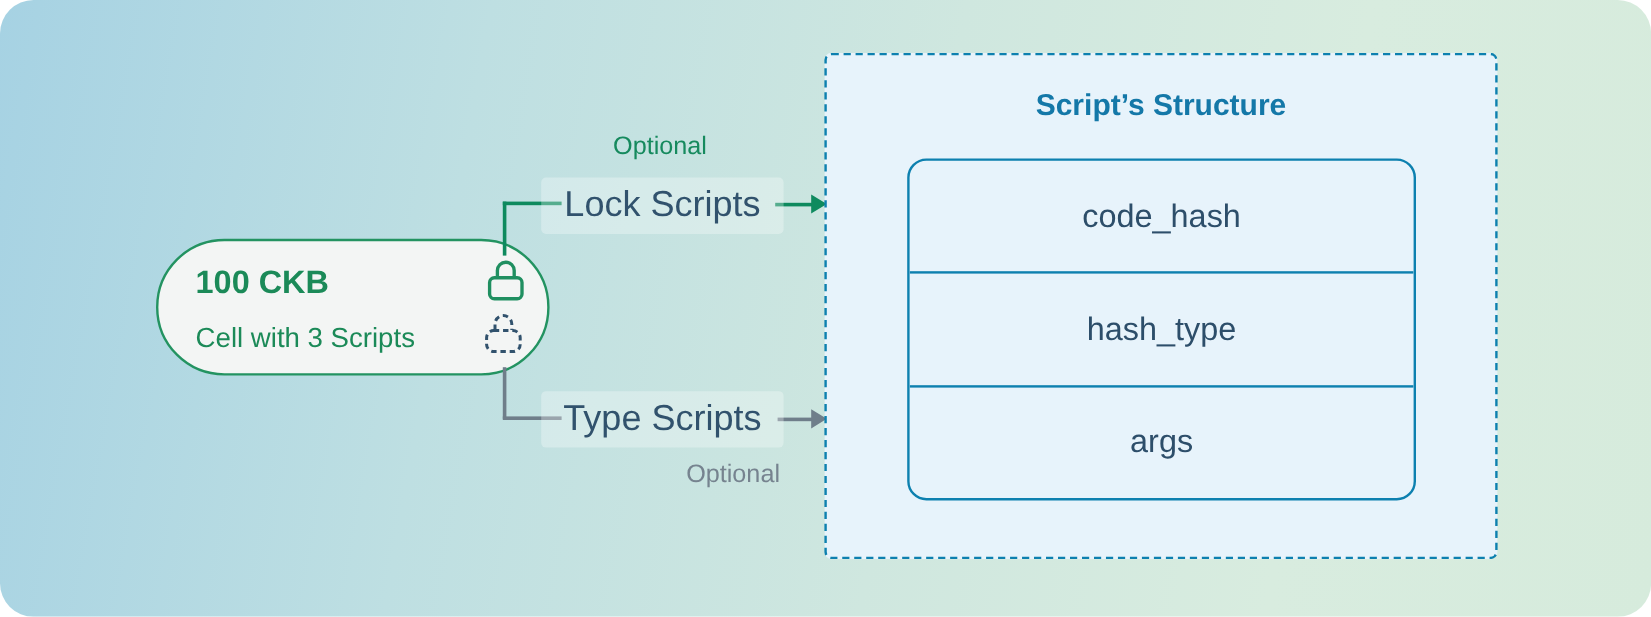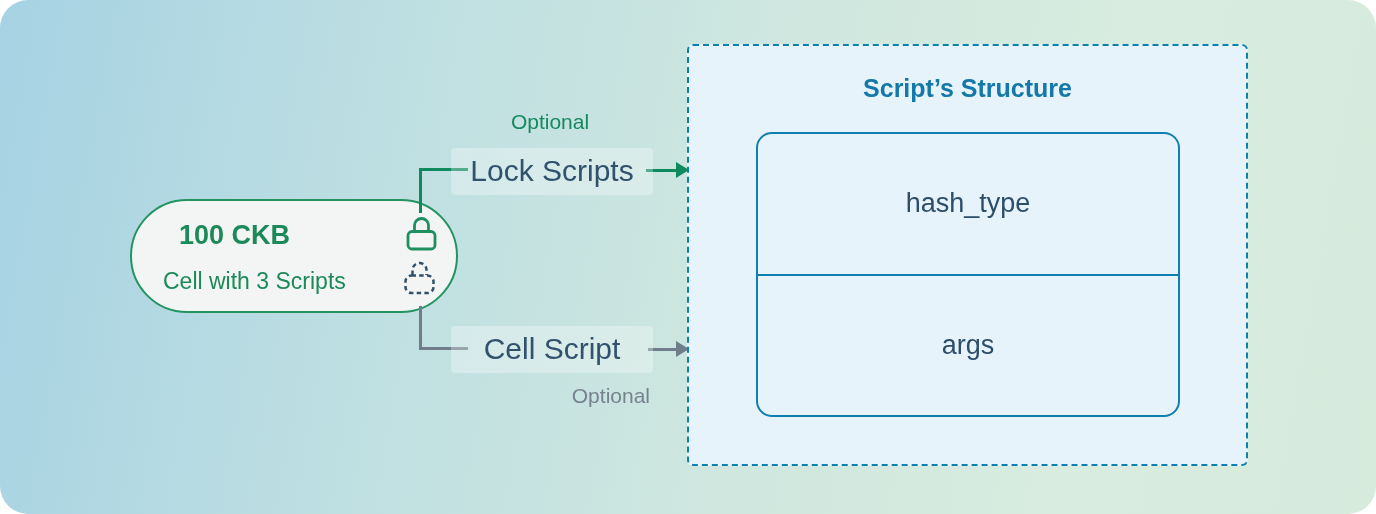--- a/index.html
+++ b/index.html
@@ -16,21 +16,21 @@
   .abs { position: absolute; }
 
   
   .capsule {
     left: 130px; top: 199px; width: 328px; height: 114px;
     background: #f3f5f4;
     border: 2px solid #239361;
     border-radius: 57px;
   }
   .cell-amount {
-    left: 179px; top: 220px;
+    left: 163px; top: 220px;
     font-size: 27px; font-weight: bold; color: #1b8a58;
   }
   .cell-subtitle {
     left: 163px; top: 268px;
     font-size: 23px; color: #1b8a58;
   }
   .lock-solid { left: 404px; top: 215px; }
   .lock-dashed { left: 401px; top: 259px; }
 
   
@@ -127,24 +127,25 @@
   <div class="abs line arrow-green-shaft"></div>
   <div class="abs arrow-green-head"></div>
 
   <div class="abs line-gray v-gray"></div>
   <div class="abs line-gray h-gray"></div>
   <div class="abs line-gray arrow-gray-shaft"></div>
   <div class="abs arrow-gray-head"></div>
 
   <div class="abs annotation-required">Optional</div>
   <div class="abs label-main label-lock">Lock Scripts</div>
-  <div class="abs label-main label-type">Cell Script</div>
+  <div class="abs label-main label-type">Type Scripts</div>
   <div class="abs annotation-optional">Optional</div>
 
   <div class="abs panel">
     <div class="panel-title">Script’s Structure</div>
     <div class="structure-table">
+      <div class="field-row">code_hash</div>
       <div class="field-row">hash_type</div>
       <div class="field-row">args</div>
     </div>
   </div>
 
 </div>
 
 </body></html>

